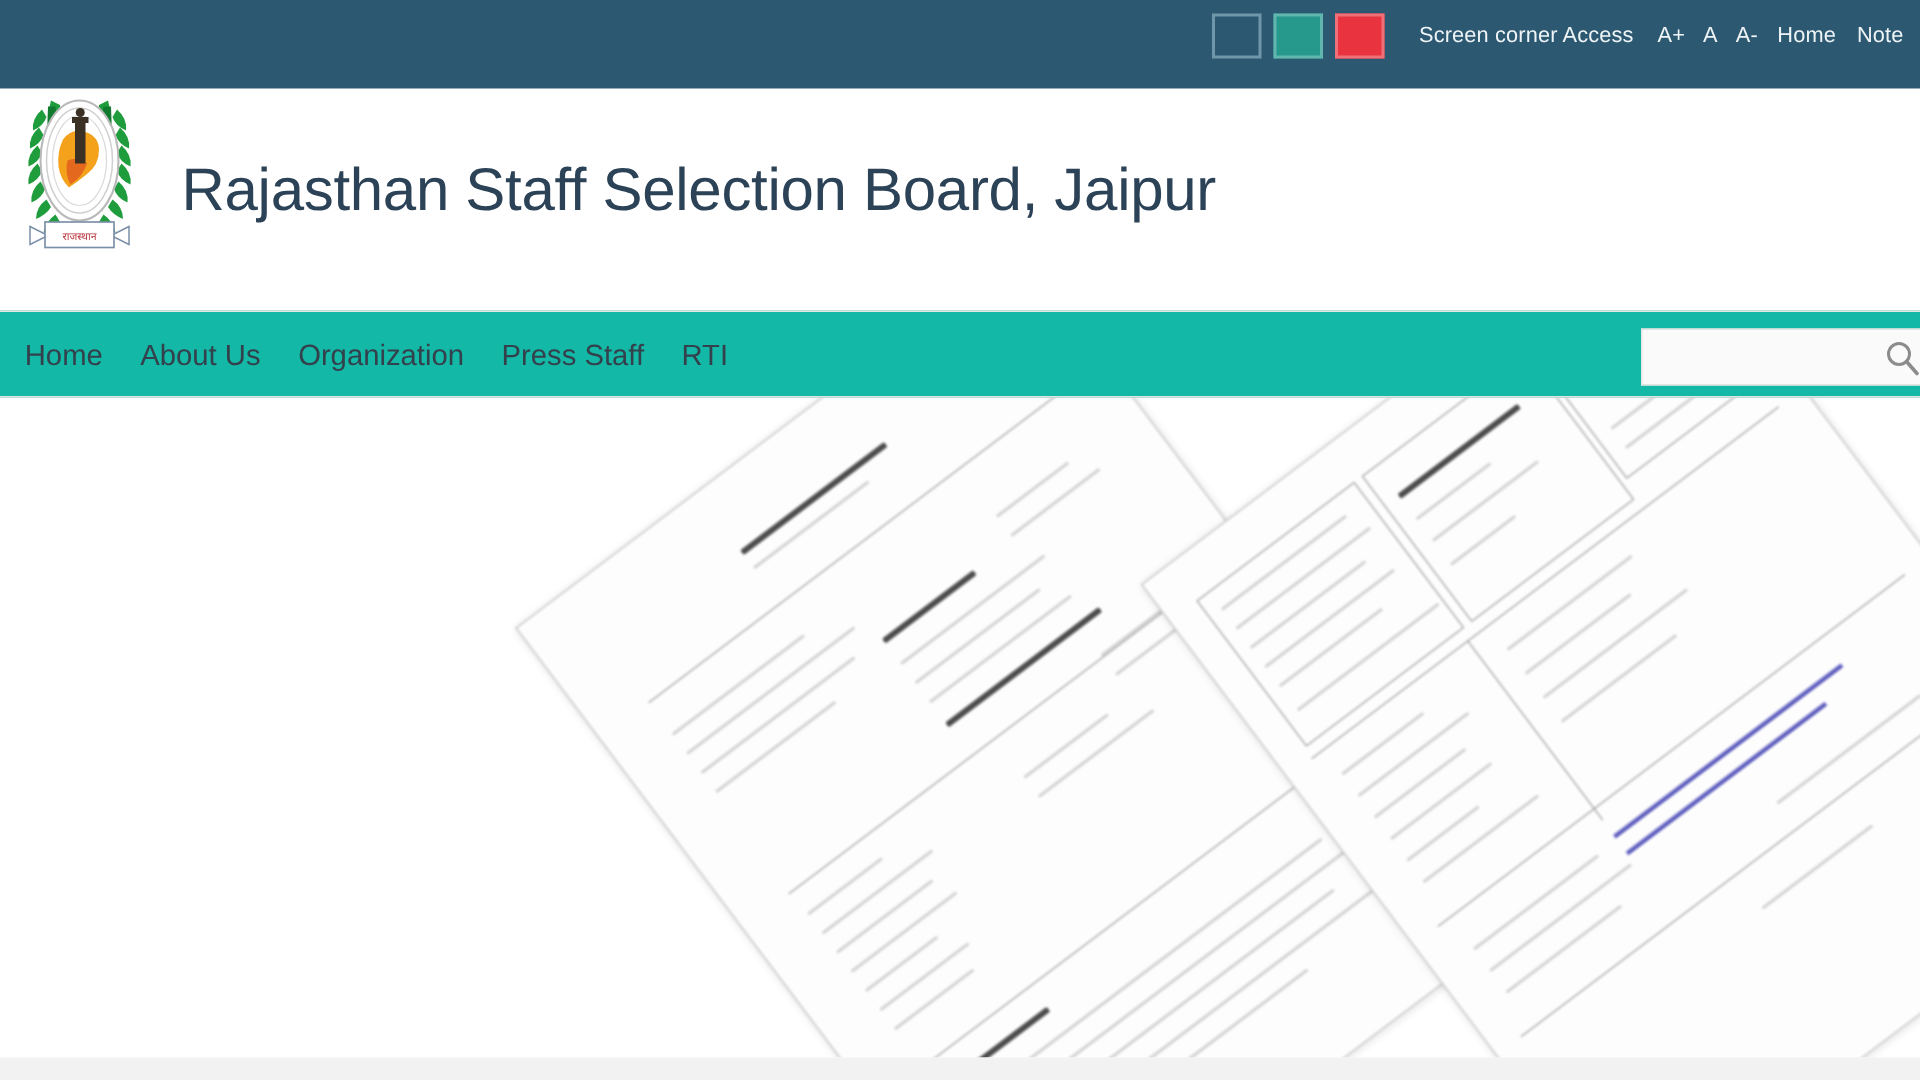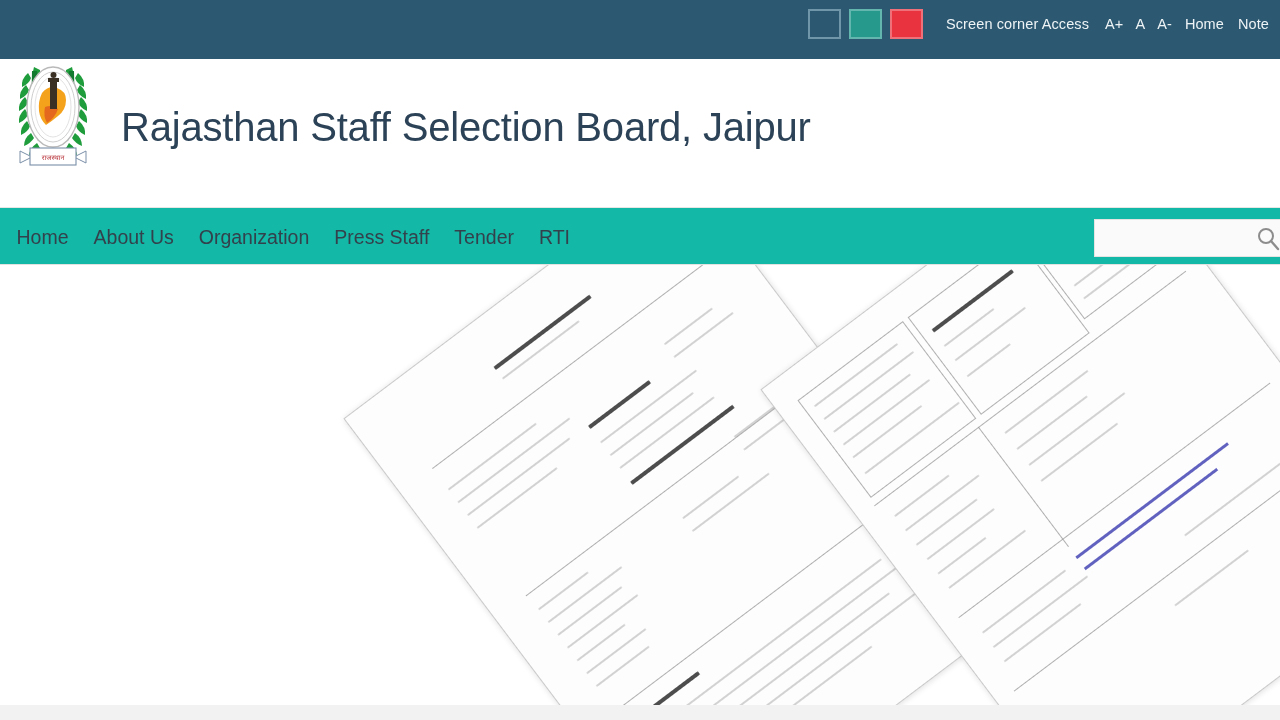--- a/index.html
+++ b/index.html
@@ -290,21 +290,20 @@
 
   <div class="site-title">Rajasthan Staff Selection Board, Jaipur</div>
 </div>
 
 <div class="navbar">
   <div class="navlist">
     <span class="navitem">Home</span>
     <span class="navitem">About Us</span>
     <span class="navitem">Organization</span>
     <span class="navitem">Press Staff</span>
-    <span class="navitem">Tender</span>
     <span class="navitem">RTI</span>
   </div>
 
   <div class="searchwrap">
     <input class="searchinput" type="text" placeholder="" style="">
     <span class="search-icon">
       <svg viewBox="0 0 26 26" width="26" height="26" aria-hidden="true">
         <circle cx="11" cy="11" r="7" fill="none" stroke="#4a4a4a" stroke-width="2"></circle>
         <line x1="16" y1="16" x2="23" y2="24" stroke="#4a4a4a" stroke-width="2.4" stroke-linecap="round"></line>
       </svg>

